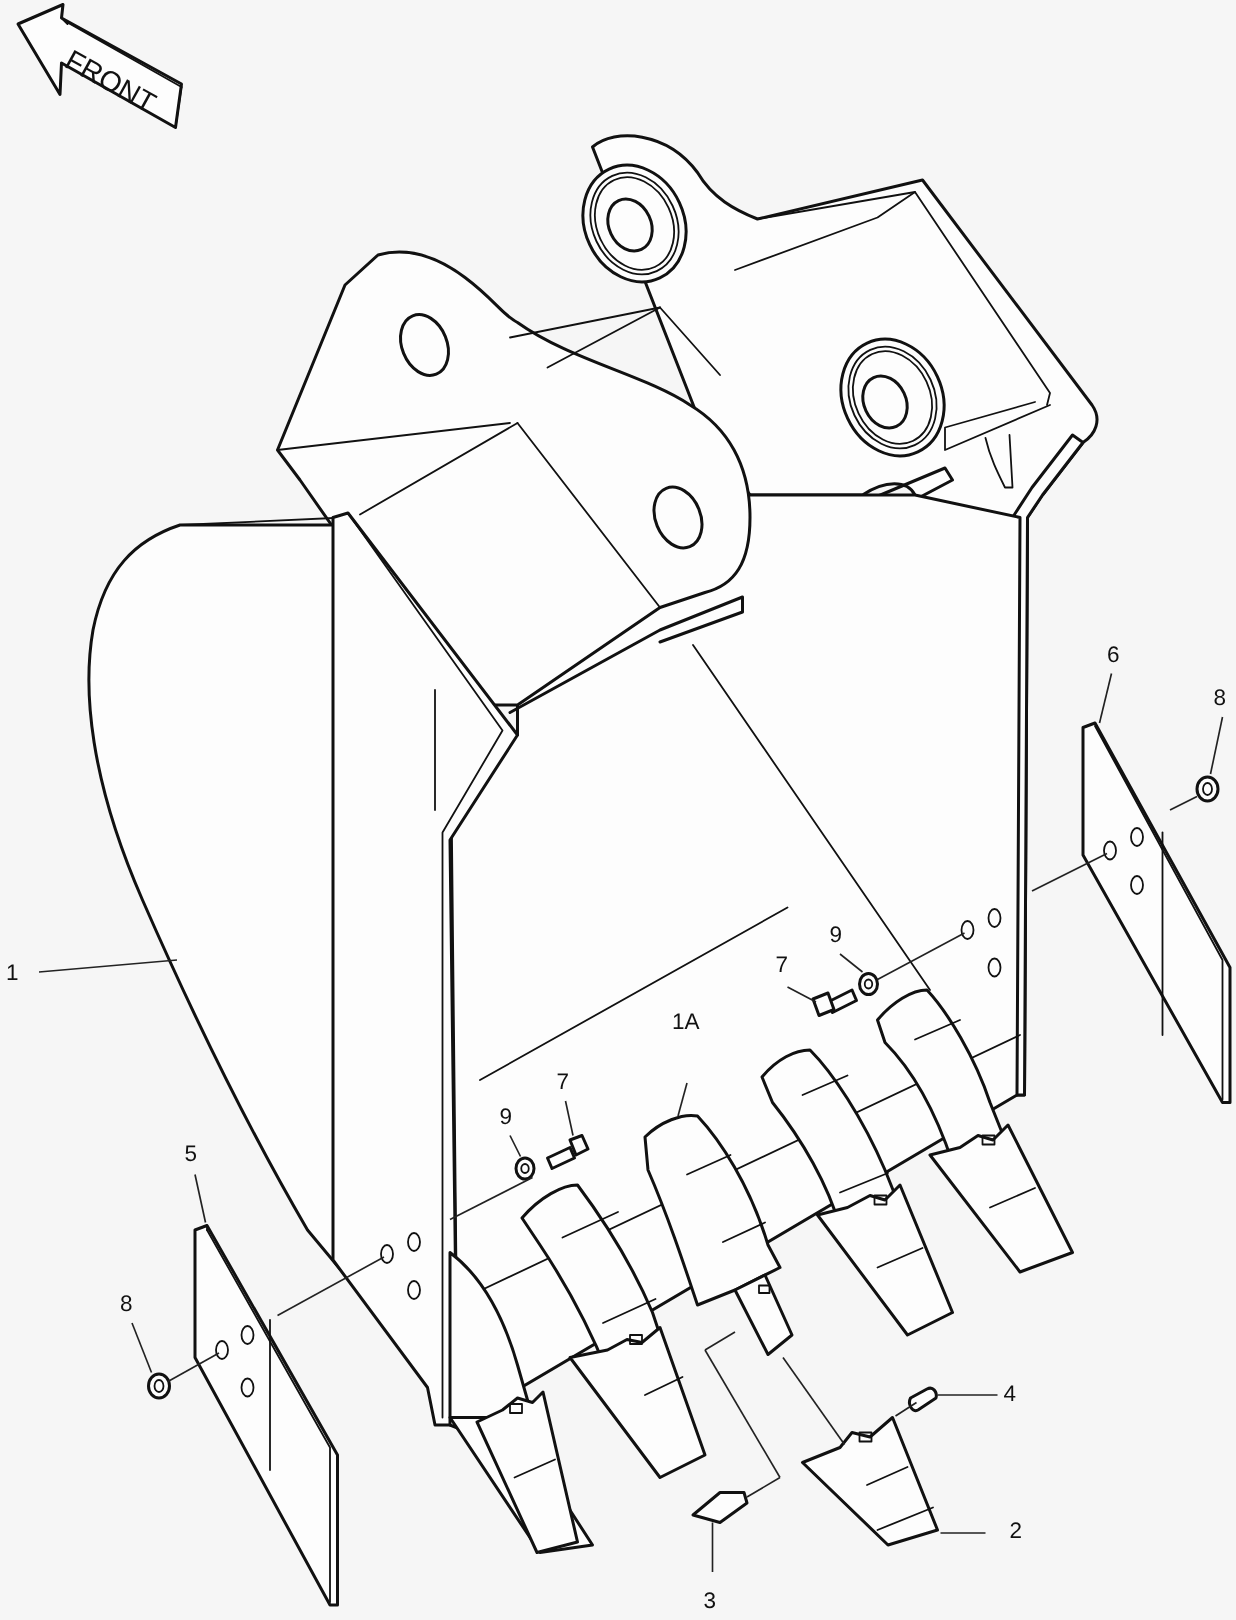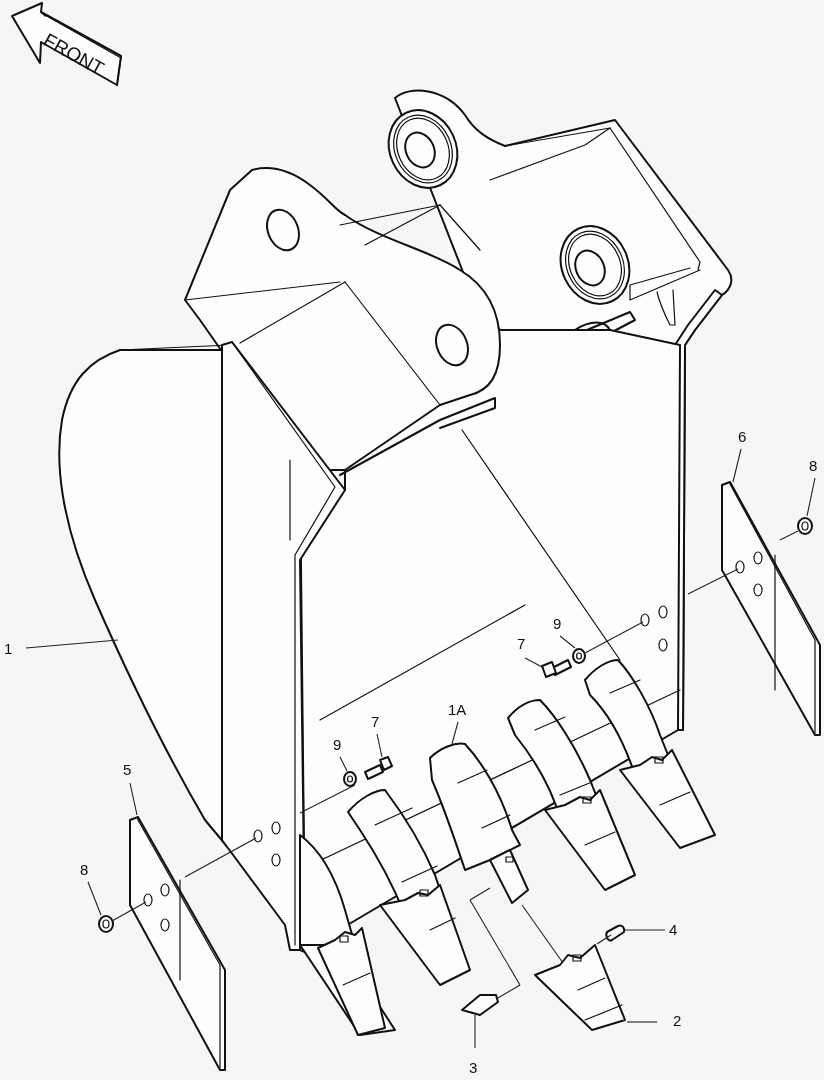--- a/index.html
+++ b/index.html
@@ -226,21 +226,21 @@
     <line class="leader" x1="611" y1="935" x2="597" y2="944"></line>
     <line class="leader" x1="475" y1="1048" x2="475" y2="1015"></line>
     <line class="leader" x1="498" y1="998" x2="520" y2="985"></line>
     <line class="leader" x1="520" y1="985" x2="470" y2="900"></line>
     <line class="leader" x1="470" y1="900" x2="490" y2="888"></line>
     <line class="leader" x1="563" y1="963" x2="522" y2="905"></line>
   </g>
 </svg>
 
 <div class="lbl" style="left:4px;top:641px;">1</div>
-<div class="lbl" style="left:448px;top:702px;">1A</div>
+<div class="lbl" style="left:448px;top:674px;">1A</div>
 <div class="lbl" style="left:673px;top:1013px;">2</div>
 <div class="lbl" style="left:469px;top:1060px;">3</div>
 <div class="lbl" style="left:669px;top:922px;">4</div>
 <div class="lbl" style="left:123px;top:762px;">5</div>
 <div class="lbl" style="left:738px;top:429px;">6</div>
 <div class="lbl" style="left:371px;top:714px;">7</div>
 <div class="lbl" style="left:517px;top:636px;">7</div>
 <div class="lbl" style="left:80px;top:862px;">8</div>
 <div class="lbl" style="left:809px;top:458px;">8</div>
 <div class="lbl" style="left:333px;top:737px;">9</div>

